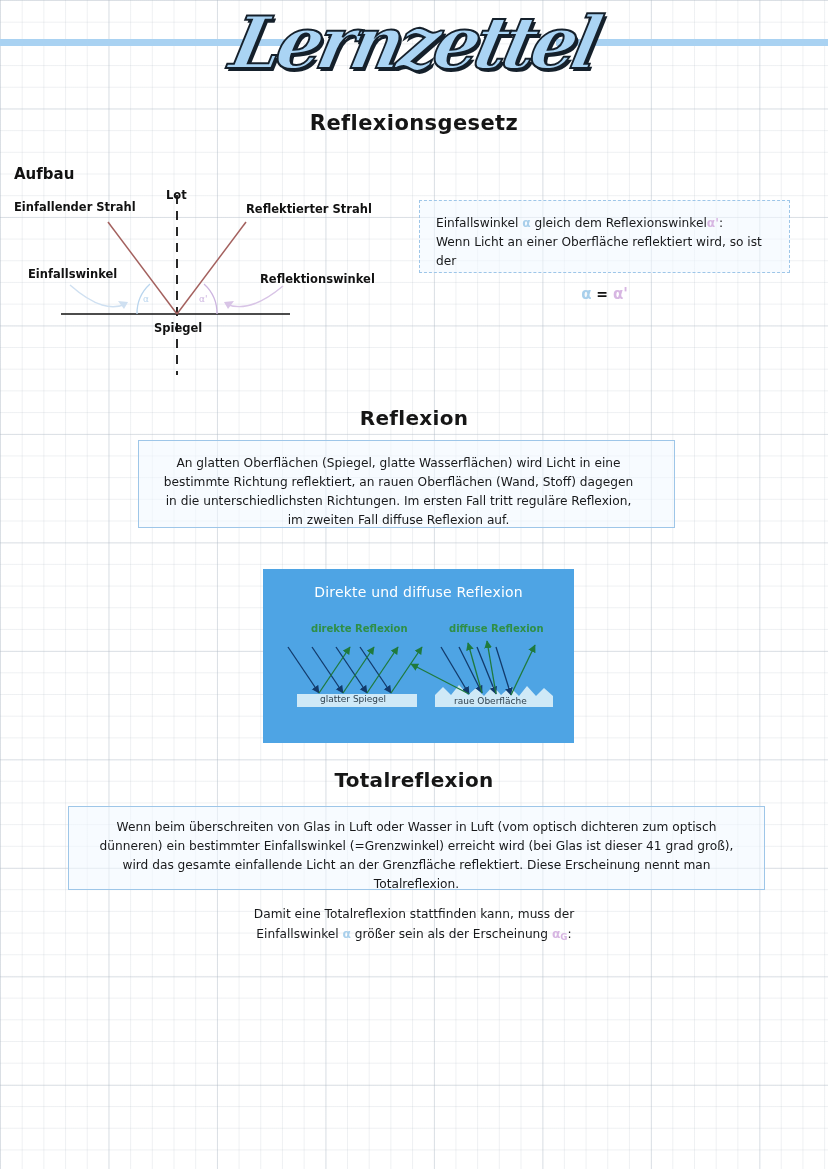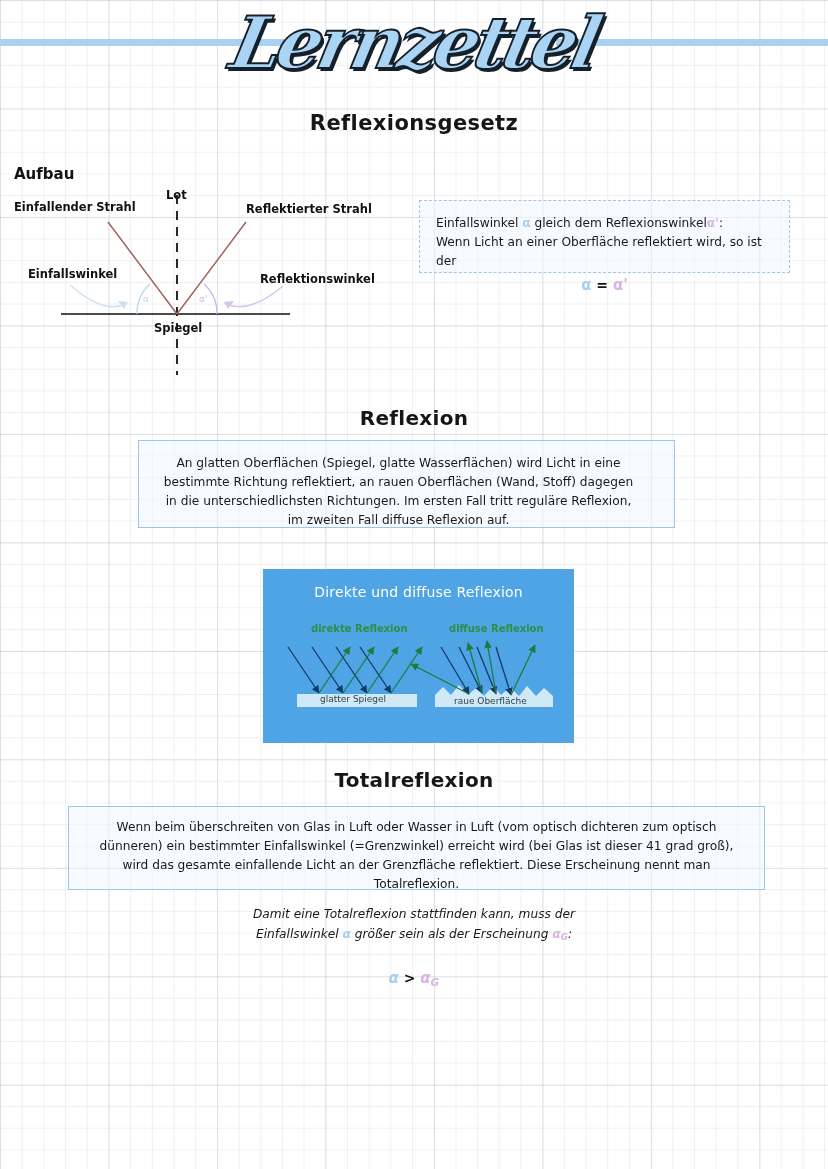--- a/index.html
+++ b/index.html
@@ -94,21 +94,21 @@
   .tbox.solid  { border: 1px solid #9ec6e8; }
   .tbox.dashed { border: 1px dashed #9ec6e8; }
 
   .al  { color: #a8cfeb; font-weight: 700; }
   .ap  { color: #d7b6e2; font-weight: 700; }
   .eqline {
     text-align: center;
     font-size: 14px;
     font-weight: 700;
     color: #111;
-    margin-top: 3px;
+    margin-top: 12px;
   }
   .eqline .al, .eqline .ap { font-size: 15px; }
   .sub { font-size: 0.72em; vertical-align: -0.25em; }
 
   
   #diagram { position: absolute; left: 0; top: 155px; width: 420px; height: 230px; }
   .dlabel {
     position: absolute;
     font-size: 11.5px;
     font-weight: 700;
@@ -137,21 +137,20 @@
   }
 
   
   .closing {
     position: absolute;
     left: 0; right: 0;
     text-align: center;
     font-size: 12.2px;
     line-height: 1.6;
     color: #18191b;
-    font-style: italic;
   }
 </style>
 </head>
 <body>
 
 <div id="page">
 
   <div class="hdr-rule left"></div>
   <div class="hdr-rule right"></div>
   <div class="brand">Lernzettel</div>
@@ -273,20 +272,15 @@
   </div>
 
   <div class="closing" style="top:905px;">
     <div>Damit eine Totalreflexion stattfinden kann, muss der</div>
     <div>
       <span>Einfallswinkel</span>
       <span class="al">α</span>
       <span>größer sein als der Erscheinung</span>
       <span class="ap"><span>α</span><span class="sub">G</span></span><span>:</span>
     </div>
-    <div class="eqline" style="margin-top:22px;">
-      <span class="al">α</span>
-      <span>&gt;</span>
-      <span class="ap"><span>α</span><span class="sub">G</span></span>
-    </div>
   </div>
 
 </div>
 
 </body></html>

